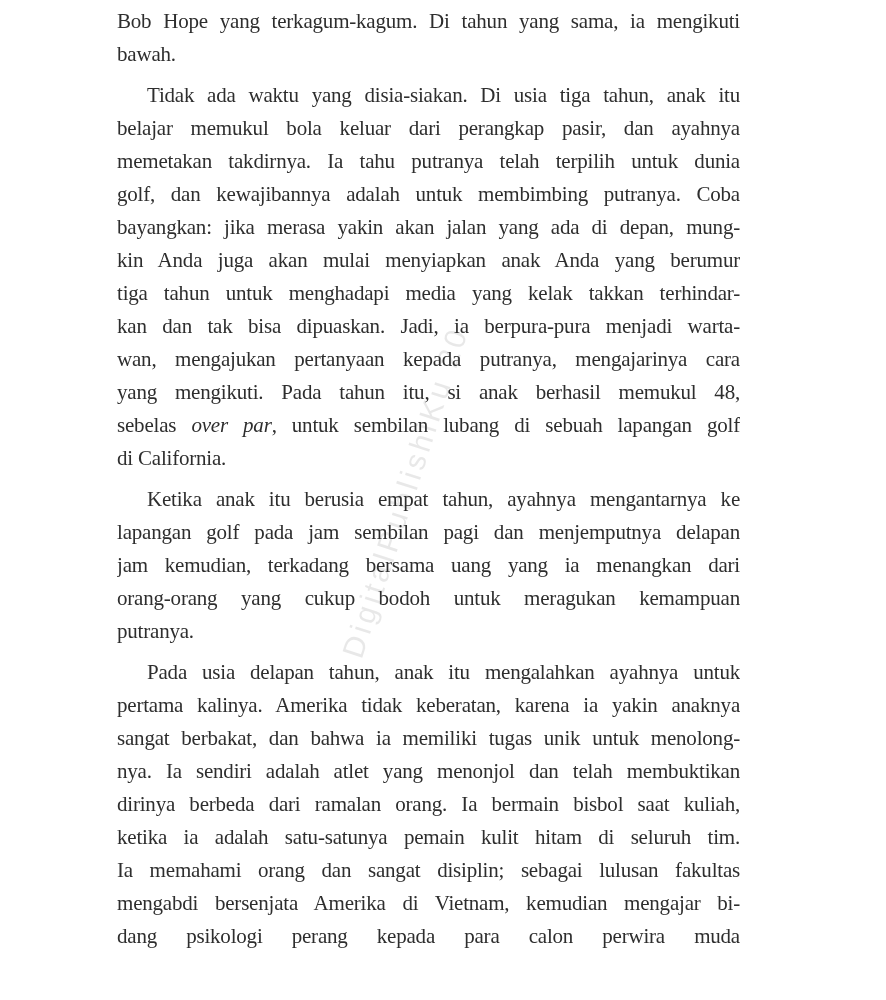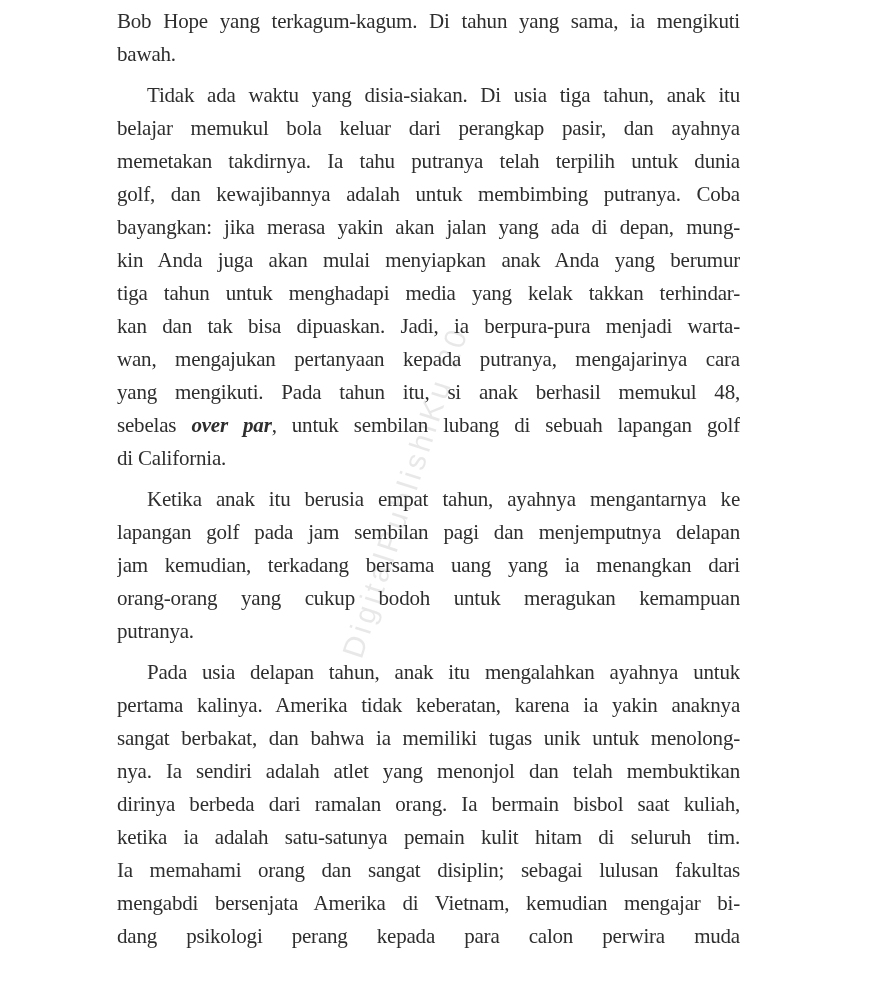--- a/index.html
+++ b/index.html
@@ -36,21 +36,21 @@
     line-height:33px;
     overflow:hidden;
     text-align:justify;
     text-align-last:justify;
   }
   .line.last{
     text-align:left;
     text-align-last:left;
   }
   .line.indent{ text-indent:30px;margin-top:8px; }
-  .line i{ font-style:italic;font-weight:bold; }
+  .line i{ font-style:italic; }
   .clip-top{
     position:absolute;
     left:117px;top:0;
     width:623px;height:9px;
     overflow:hidden;
   }
   .clip-top .line{ margin-top:-26px; height:33px; overflow:visible; }
 </style>
 </head>
 <body>

